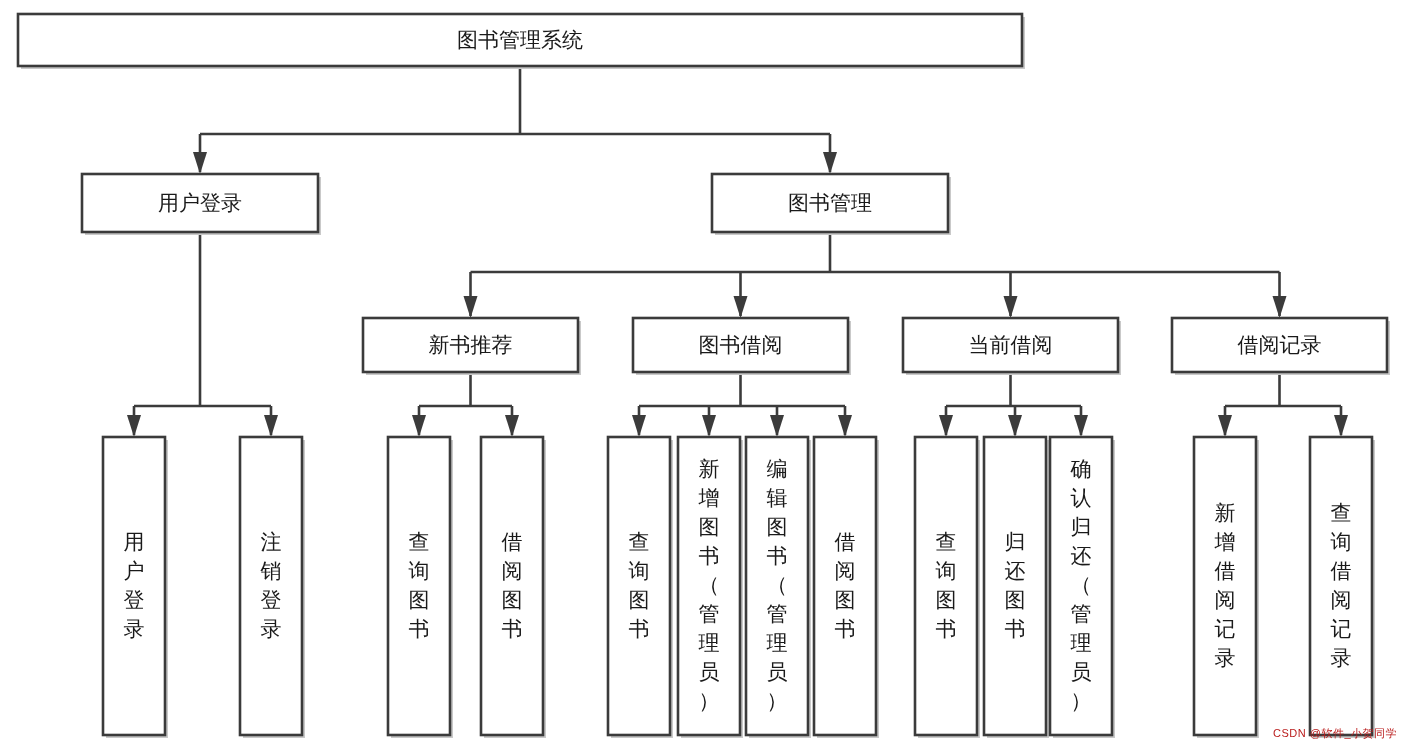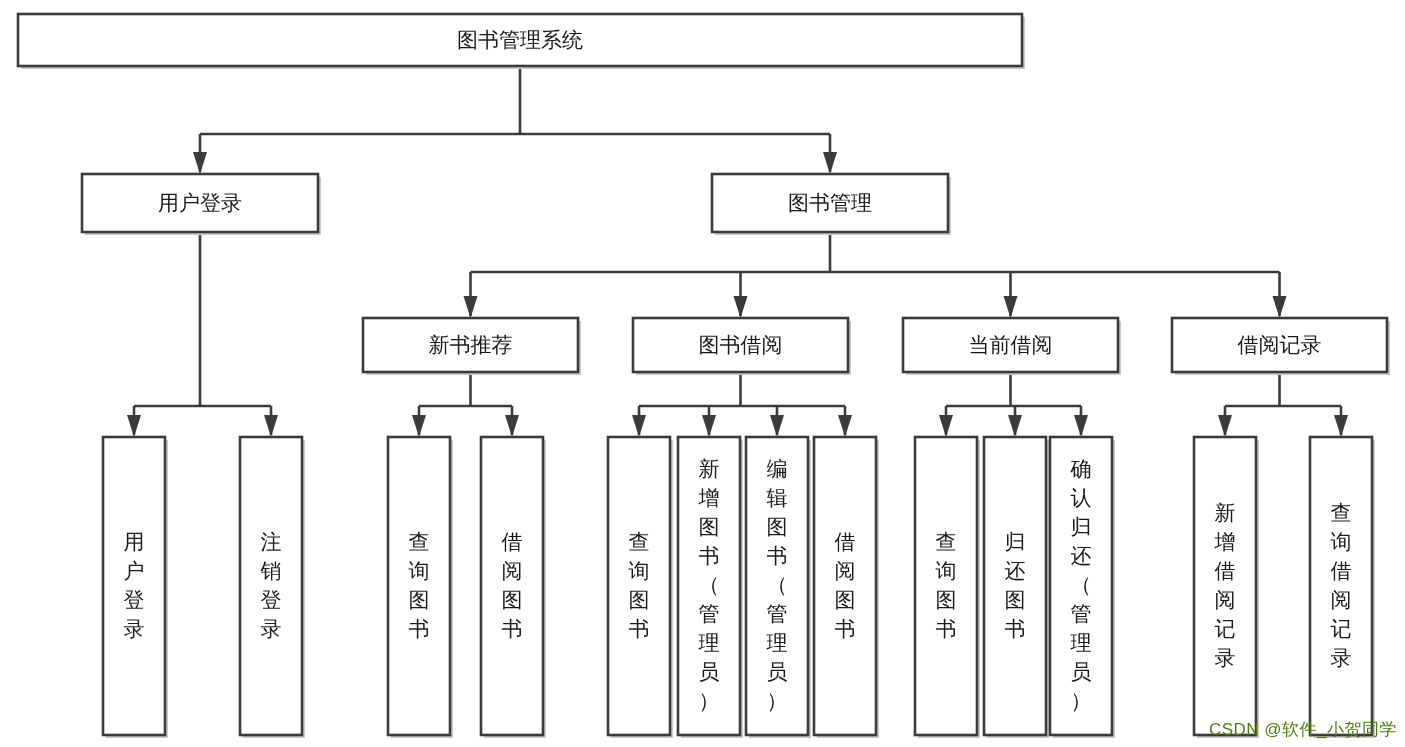--- a/index.html
+++ b/index.html
@@ -57,22 +57,22 @@
   }
   .label-v-char {
     font-size: 21px;
     text-anchor: middle;
   }
   .watermark-text {
     position: absolute;
     right: 8px;
     bottom: 6px;
     font-family: "Liberation Sans", "DejaVu Sans", sans-serif;
-    font-size: 17px;
-    color: #4d7c0f;
+    font-size: 11px;
+    color: #b91c1c;
     letter-spacing: 0.5px;
     white-space: nowrap;
     pointer-events: none;
   }
 </style>
 </head>
 <body>
 
 <div id="diagram-root">
   <svg class="diagram-canvas" id="svg-canvas" viewBox="0 0 1405 747" xmlns="http://www.w3.org/2000/svg">

